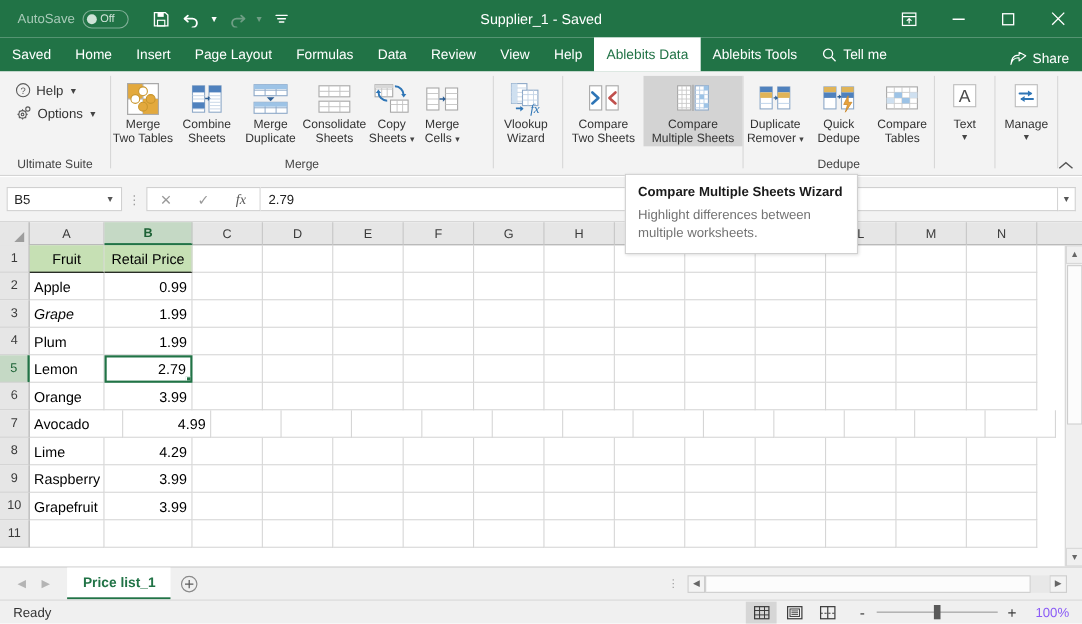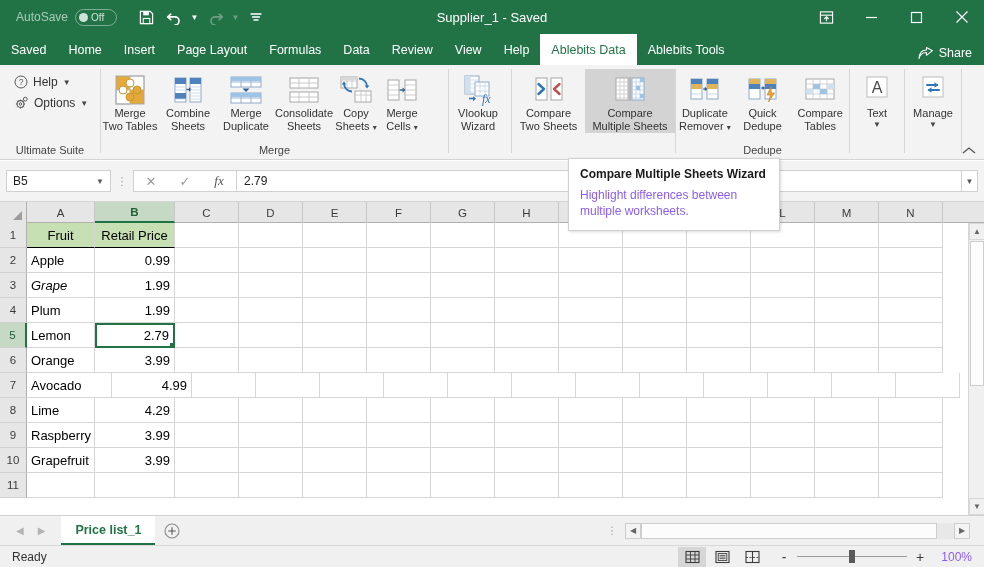--- a/index.html
+++ b/index.html
@@ -80,21 +80,21 @@
 
   .ribbon-collapse { position:absolute; right: 8px; bottom: 4px; color:#555; font-size:11px; }
 
   
   .tooltip {
     position: absolute; left: 568px; top: 158px; width: 212px;
     background: #ffffff; border: 1px solid #d0d0d0; padding: 8px 11px 11px 11px;
     box-shadow: 1px 1px 3px rgba(0,0,0,.14); z-index: 50;
   }
   .tt-title { font-size: 12px; font-weight: bold; color: #1a1a1a; margin-bottom: 6px; }
-  .tt-body { font-size: 12px; color: #8b5cf6; line-height: 16px; }
+  .tt-body { font-size: 12px; color: #737373; line-height: 16px; }
 
   
   .fbar {
     position: absolute; left: 0; top: 161px; width: 984px; height: 41px;
     background: #f3f3f3; display: flex; align-items: center; padding: 0 6px;
     border-bottom: 1px solid #d4d4d4;
   }
   .namebox {
     width: 105px; height: 22px; background: #fff; border: 1px solid #d0d0d0;
     display: flex; align-items: center; padding: 0 6px; font-size: 12px; color: #222;
@@ -264,20 +264,29 @@
     <div class="tab">Home</div>
     <div class="tab">Insert</div>
     <div class="tab">Page Layout</div>
     <div class="tab">Formulas</div>
     <div class="tab">Data</div>
     <div class="tab">Review</div>
     <div class="tab">View</div>
     <div class="tab">Help</div>
     <div class="tab active">Ablebits Data</div>
     <div class="tab">Ablebits Tools</div>
+    <div class="tellme">
+      <span>
+        <svg width="14" height="14" viewBox="0 0 14 14">
+            <circle cx="5.8" cy="5.8" r="4.1" fill="none" stroke="#fff" stroke-width="1.2"></circle>
+            <path d="M8.9 8.9 12.6 12.6" stroke="#fff" stroke-width="1.2"></path>
+          </svg>
+      </span>
+      <span>Tell me</span>
+    </div>
     <div class="share">
       <span>
         <svg width="16" height="13" viewBox="0 0 17 14">
             <path d="M1 12.5c1-5 4.5-6.6 8-6.6V9l6.5-5L9 .5V3.3C4.5 3.3 1.3 6.6 1 12.5z" fill="none" stroke="#fff" stroke-width="1.1" stroke-linejoin="round"></path>
           </svg>
       </span>
       <span>Share</span>
     </div>
   </div>
 

